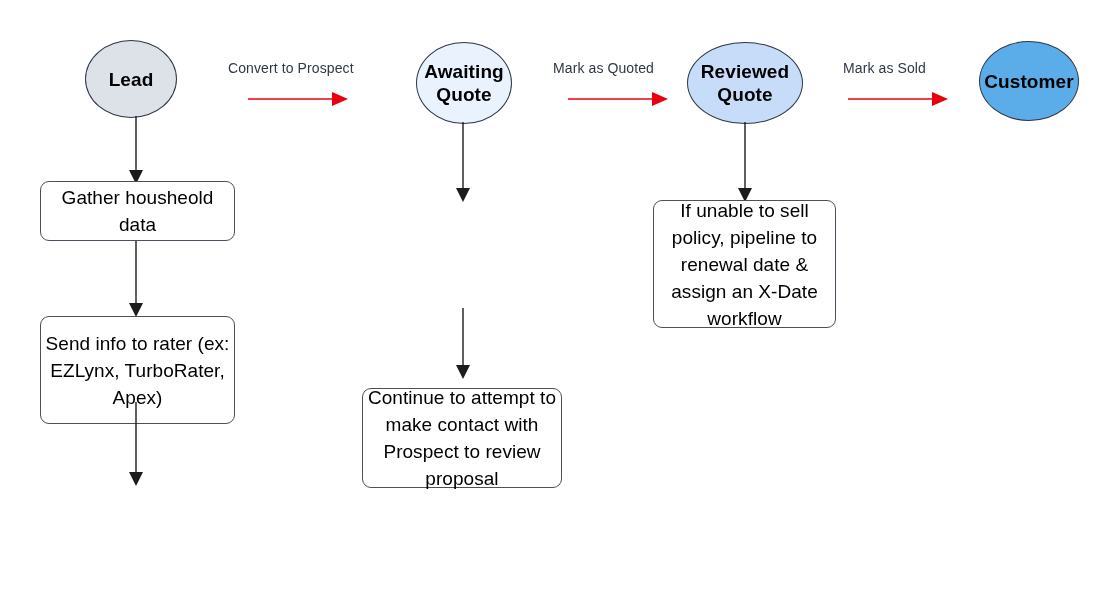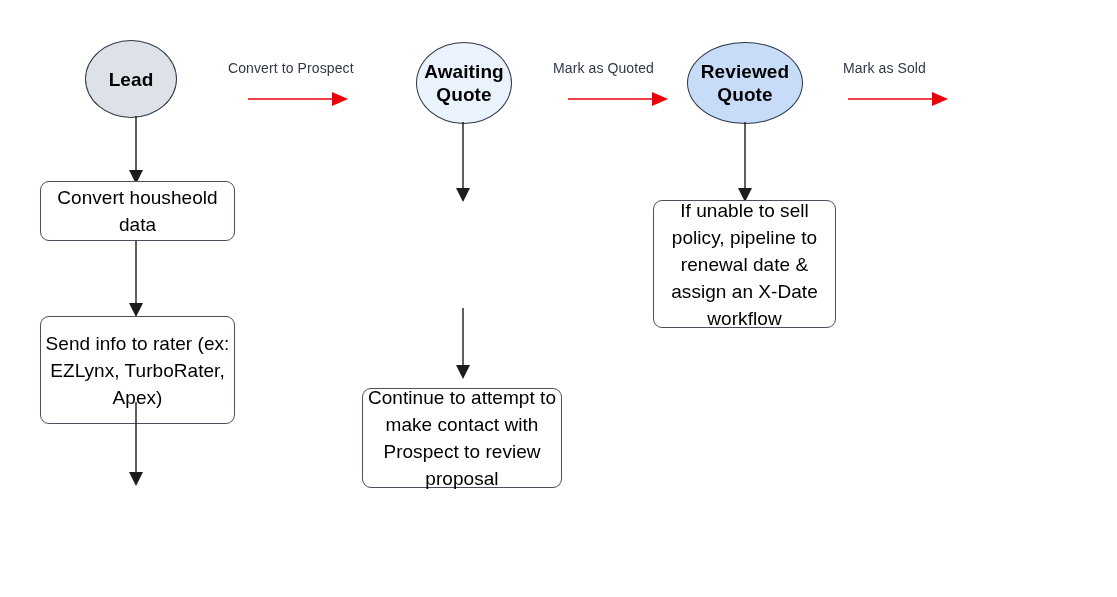--- a/index.html
+++ b/index.html
@@ -77,20 +77,23 @@
     </span>
   </div>
 
   <div class="node ellipse" style="left:687px; top:42px; width:116px; height:82px; background:#c6dcf8;">
     <span>
       <span>Reviewed</span>
       <span>Quote</span>
     </span>
   </div>
 
+  <div class="node ellipse" style="left:979px; top:41px; width:100px; height:80px; background:#5aade9;">
+    <span>Customer</span>
+  </div>
 
   <div class="edge-label" style="left:228px; top:60px;">Convert to Prospect</div>
   <svg class="conn" style="left:248px; top:88px;" width="100" height="22">
     <line class="red-line" x1="0" y1="11" x2="86" y2="11"></line>
     <polygon points="84,4 100,11 84,18" fill="#e8000d"></polygon>
   </svg>
 
   <div class="edge-label" style="left:553px; top:60px;">Mark as Quoted</div>
   <svg class="conn" style="left:568px; top:88px;" width="100" height="22">
     <line class="red-line" x1="0" y1="11" x2="86" y2="11"></line>
@@ -102,21 +105,21 @@
     <line class="red-line" x1="0" y1="11" x2="86" y2="11"></line>
     <polygon points="84,4 100,11 84,18" fill="#e8000d"></polygon>
   </svg>
 
   <svg class="conn" style="left:126px; top:116px;" width="20" height="68">
     <line class="black-line" x1="10" y1="0" x2="10" y2="56"></line>
     <polygon points="3,54 17,54 10,68" fill="#1c1c1c"></polygon>
   </svg>
 
   <div class="node rbox" style="left:40px; top:181px; width:195px; height:60px;">
-    <span>Convert housheold data</span>
+    <span>Gather housheold data</span>
   </div>
 
   <svg class="conn" style="left:126px; top:241px;" width="20" height="76">
     <line class="black-line" x1="10" y1="0" x2="10" y2="64"></line>
     <polygon points="3,62 17,62 10,76" fill="#1c1c1c"></polygon>
   </svg>
 
   <div class="node rbox" style="left:40px; top:316px; width:195px; height:108px;">
     <span>Send info to rater (ex: EZLynx, TurboRater, Apex)</span>
   </div>

